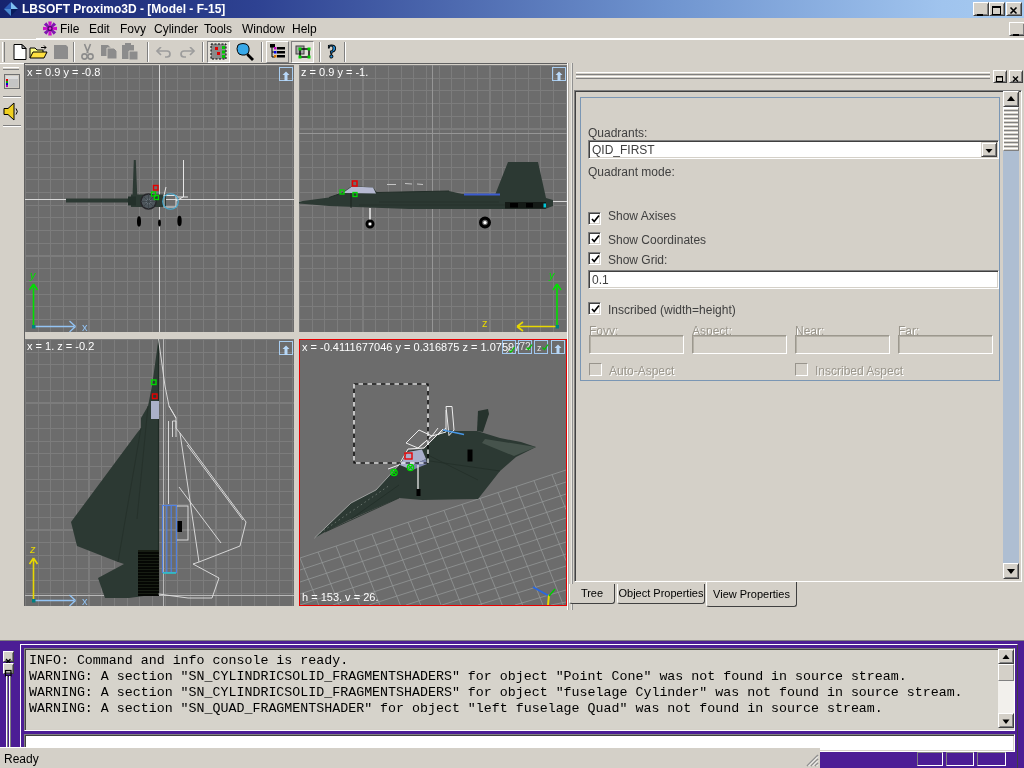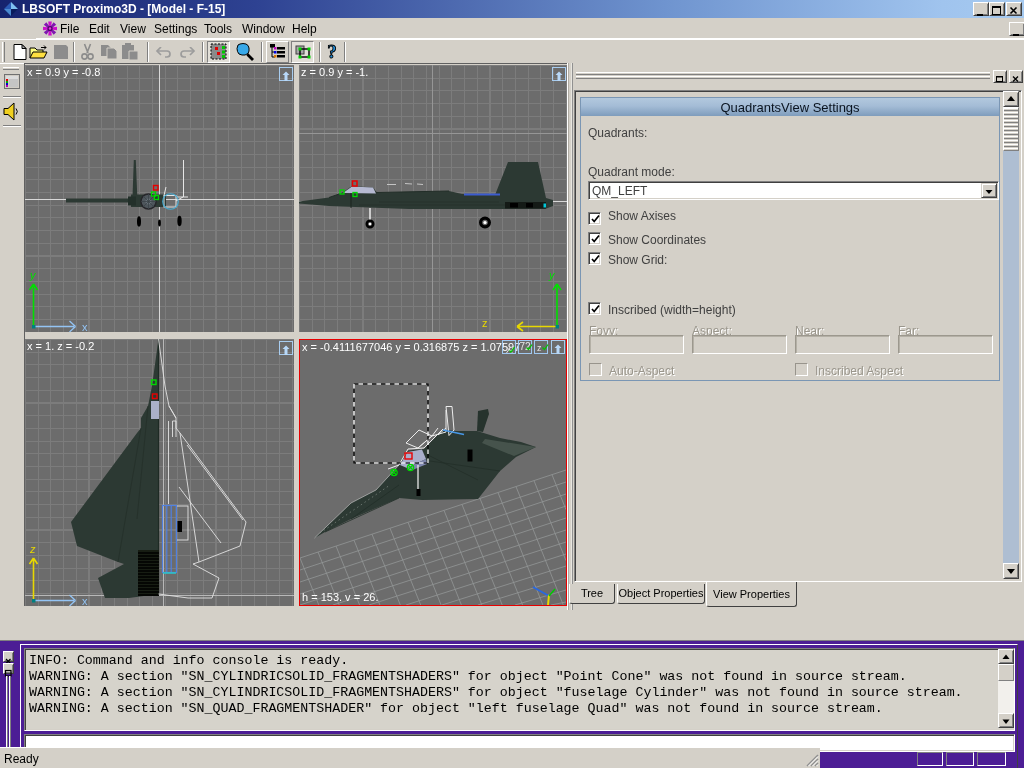--- a/index.html
+++ b/index.html
@@ -68,22 +68,22 @@
           <path d="M-1.8 -7 H1.8 L1 -1 H-1 Z" transform="rotate(135)"></path>
           <path d="M-1.8 -7 H1.8 L1 -1 H-1 Z" transform="rotate(225)"></path>
           <path d="M-1.8 -7 H1.8 L1 -1 H-1 Z" transform="rotate(315)"></path>
         </g>
       <circle r="2.6" fill="#500868"></circle>
         <circle r="1.2" fill="#e040e0"></circle>
     </g>
   </svg>
   <span class="menuitem abs" style="left:24px">File</span>
   <span class="menuitem abs" style="left:53px">Edit</span>
-  <span class="menuitem abs" style="left:84px">View</span>
-  <span class="menuitem abs" style="left:118px">Settings</span>
+  <span class="menuitem abs" style="left:84px">Fovy</span>
+  <span class="menuitem abs" style="left:118px">Cylinder</span>
   <span class="menuitem abs" style="left:168px">Tools</span>
   <span class="menuitem abs" style="left:206px">Window</span>
   <span class="menuitem abs" style="left:256px">Help</span>
   <div class="tbtn abs" style="left:973px;top:4px"><svg width="14" height="12">
         <rect x="3" y="9" width="6" height="2" fill="#000"></rect>
       </svg></div>
   <div class="tbtn abs" style="left:989px;top:4px"><svg width="14" height="12">
         <rect x="4.5" y="1.5" width="6" height="5" fill="none" stroke="#000"></rect>
         <rect x="2.5" y="4.5" width="6" height="5" fill="#d4d0c8" stroke="#000"></rect>
       </svg></div>
@@ -375,47 +375,49 @@
     <div class="abs" style="right:2px;top:0;width:16px;height:488px;background:#aebed2">
       <div class="tbtn abs" style="left:0;top:0;width:16px;height:16px"><svg width="14" height="14">
             <path d="M7 4 L11 9 H3 Z" fill="#000"></path>
           </svg></div>
       <div class="abs raised" style="left:0;top:16px;width:16px;height:44px;background:#d4d0c8;background-image:repeating-linear-gradient(to bottom,#fff 0 1px,#d4d0c8 1px 2px,#808080 2px 3px,#d4d0c8 3px 4px)"></div>
       <div class="tbtn abs" style="left:0;bottom:0;width:16px;height:16px"><svg width="14" height="14">
             <path d="M7 10 L11 5 H3 Z" fill="#000"></path>
           </svg></div>
     </div>
     <div class="abs" style="left:5px;top:6px;width:420px;height:284px;border:1px solid #7a96b4"></div>
-    <div class="abs" style="left:6px;top:7px;width:418px;height:18px;background:linear-gradient(#b2c8de 0%,#a4bcd6 45%,#7e9cbc 100%);text-align:center;font-size:13px;color:#0a1420;padding-top:2px">QuadrantsView Settings</div>
 
     <span class="lbl abs" style="left:13px;top:35px">Quadrants:</span>
-    <span class="lbl abs" style="left:13px;top:74px">Quadrant mode:</span>
-    <div class="field abs" style="left:13px;top:90px;width:411px;height:19px">
-      <span class="lbl abs" style="left:3px;top:2px">QM_LEFT</span>
+    <div class="field abs" style="left:13px;top:49px;width:411px;height:19px">
+      <span class="lbl abs" style="left:3px;top:2px">QID_FIRST</span>
       <div class="abs raised2" style="right:1px;top:1px;width:16px;height:15px;background:#d4d0c8"><svg width="14" height="13">
             <path d="M3.5 5 H10.5 L7 9 Z" fill="#000"></path>
           </svg></div>
     </div>
+    <span class="lbl abs" style="left:13px;top:74px">Quadrant mode:</span>
 
     <span class="cbx abs" style="left:13px;top:121px"></span>
     <svg class="abs" style="left:15px;top:123px" width="11" height="11">
         <path d="M2 5 L4.2 7.5 L9 1.5" stroke="#000" stroke-width="1.7" fill="none"></path>
       </svg>
     <span class="lbl abs" style="left:33px;top:118px">Show Axises</span>
     <span class="cbx abs" style="left:13px;top:141px"></span>
     <svg class="abs" style="left:15px;top:143px" width="11" height="11">
         <path d="M2 5 L4.2 7.5 L9 1.5" stroke="#000" stroke-width="1.7" fill="none"></path>
       </svg>
     <span class="lbl abs" style="left:33px;top:142px">Show Coordinates</span>
     <span class="cbx abs" style="left:13px;top:161px"></span>
     <svg class="abs" style="left:15px;top:163px" width="11" height="11">
         <path d="M2 5 L4.2 7.5 L9 1.5" stroke="#000" stroke-width="1.7" fill="none"></path>
       </svg>
     <span class="lbl abs" style="left:33px;top:162px">Show Grid:</span>
 
+    <div class="field abs" style="left:13px;top:179px;width:411px;height:19px">
+      <span class="lbl abs" style="left:3px;top:2px">0.1</span>
+    </div>
 
     <span class="cbx abs" style="left:13px;top:211px"></span>
     <svg class="abs" style="left:15px;top:213px" width="11" height="11">
         <path d="M2 5 L4.2 7.5 L9 1.5" stroke="#000" stroke-width="1.7" fill="none"></path>
       </svg>
     <span class="lbl abs" style="left:33px;top:212px">Inscribed (width=height)</span>
 
     <span class="dlbl abs" style="left:14px;top:233px">Fovy:</span>
     <span class="dlbl abs" style="left:117px;top:233px">Aspect:</span>
     <span class="dlbl abs" style="left:220px;top:233px">Near:</span>

